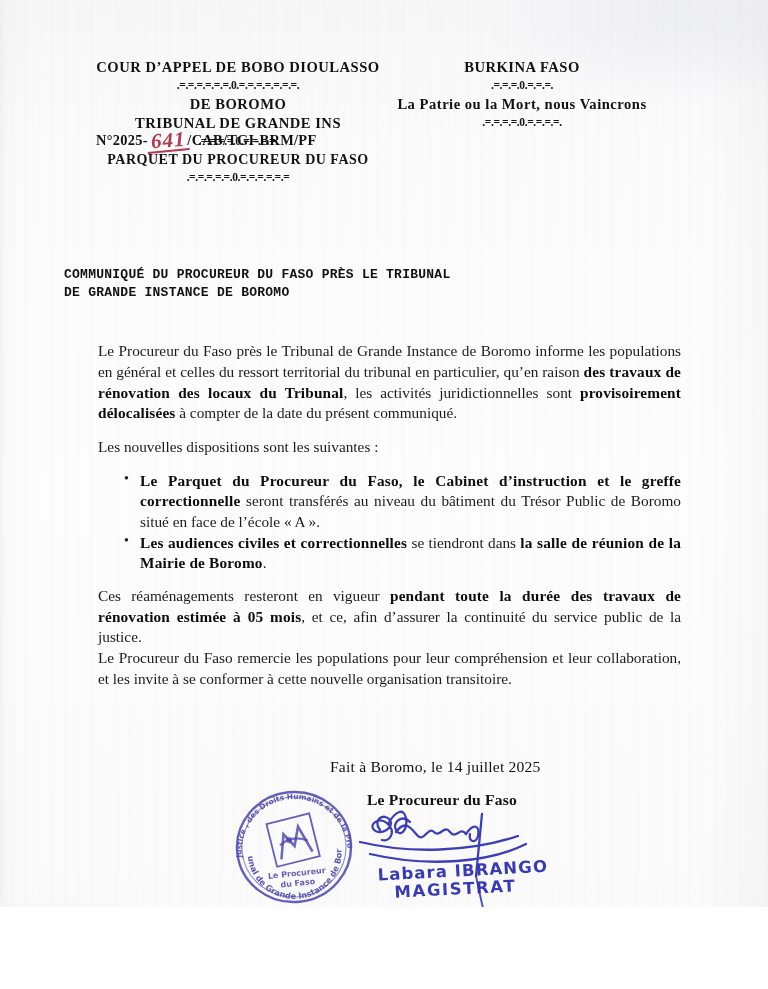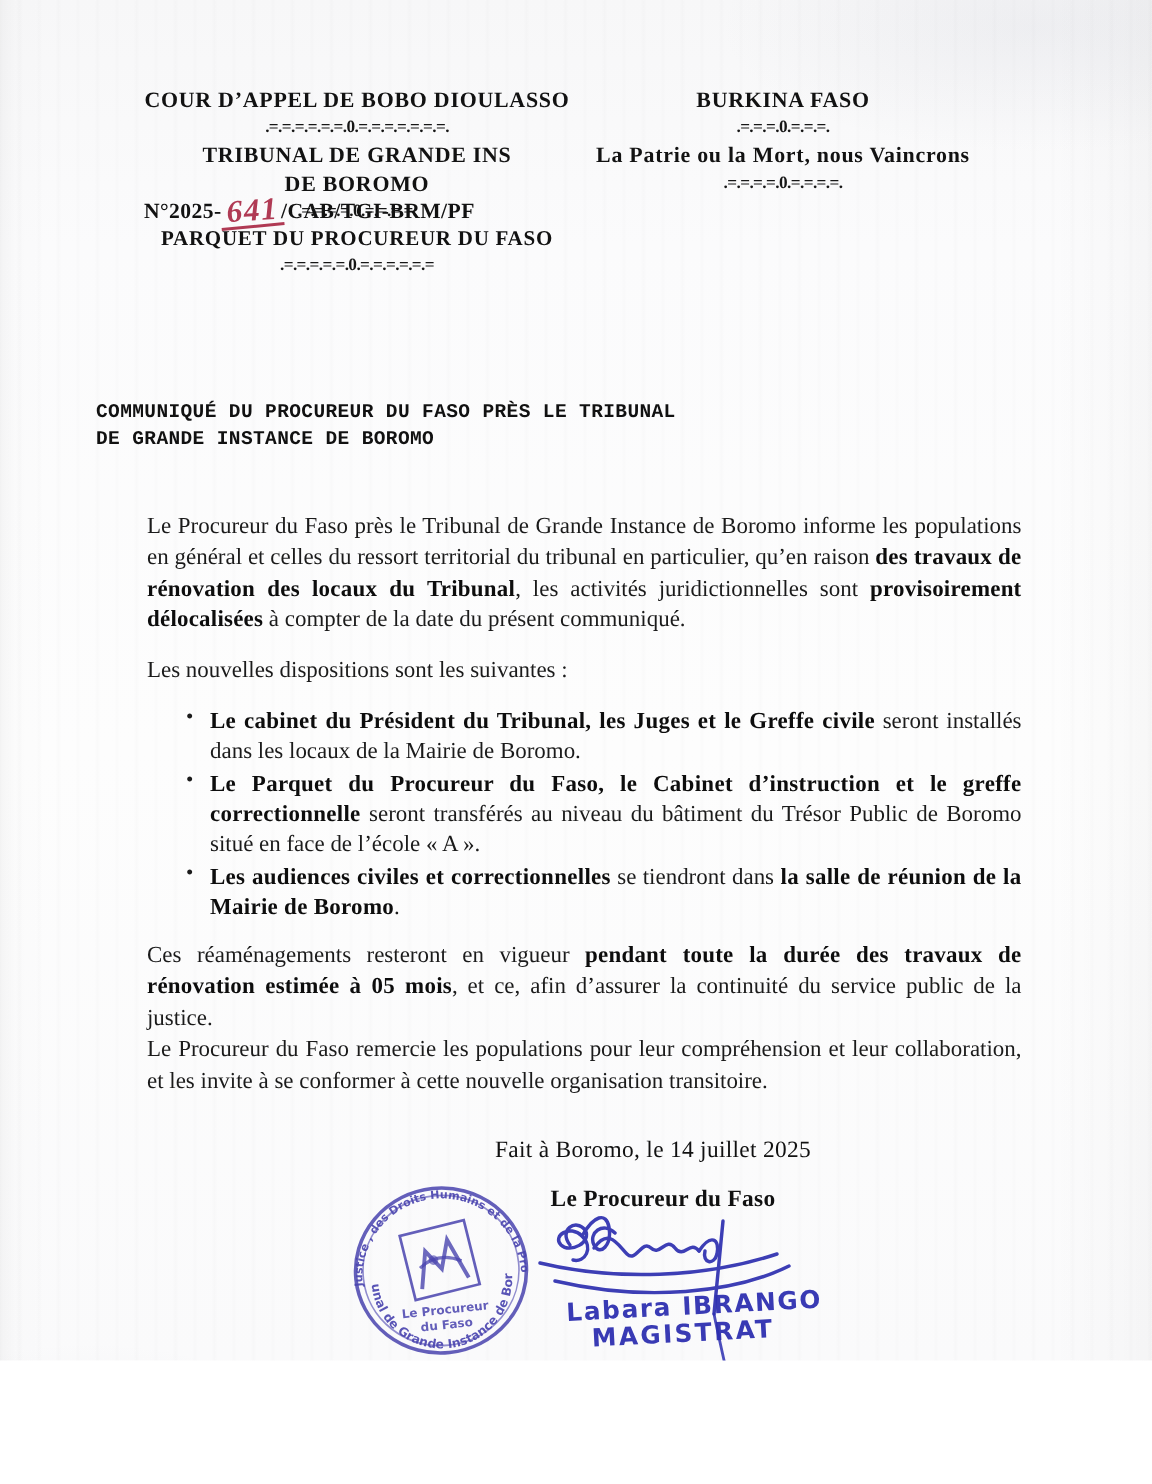--- a/index.html
+++ b/index.html
@@ -243,22 +243,22 @@
 <body>
 
 <div class="page">
   <div class="paper-noise"></div>
 
   <div class="header">
 
     <div class="hdr-left">
       <div class="hdr-line">COUR D’APPEL DE BOBO DIOULASSO</div>
       <div class="sep">.=.=.=.=.=.=.0.=.=.=.=.=.=.=.</div>
+      <div class="hdr-line">DE BOROMO</div>
       <div class="hdr-line">TRIBUNAL DE GRANDE INS</div>
-      <div class="hdr-line">DE BOROMO</div>
       <div class="sep">.=.=.=.=.0.=.=.=.=.</div>
       <div class="hdr-line smaller">PARQUET DU PROCUREUR DU FASO</div>
       <div class="sep">.=.=.=.=.=.0.=.=.=.=.=.=</div>
     </div>
 
     <div class="hdr-right">
       <div class="hdr-line">BURKINA FASO</div>
       <div class="sep">.=.=.=.0.=.=.=.</div>
       <div class="hdr-line">La Patrie ou la Mort, nous Vaincrons</div>
       <div class="sep">.=.=.=.=.0.=.=.=.=.</div>
@@ -274,21 +274,20 @@
     <div>DE GRANDE INSTANCE DE BOROMO</div>
   </div>
 
   <div class="body">
 
     <p class="para"><span>Le Procureur du Faso près le Tribunal de Grande Instance de Boromo informe les populations en général et celles du ressort territorial du tribunal en particulier, qu’en raison </span><b>des travaux de rénovation des locaux du Tribunal</b><span>, les activités juridictionnelles sont </span><b>provisoirement délocalisées</b><span> à compter de la date du présent communiqué.</span></p>
 
     <p class="para">Les nouvelles dispositions sont les suivantes :</p>
 
     <ul class="dispositions">
-      <li><b>Le cabinet du Président du Tribunal, les Juges et le Greffe civile</b><span> seront installés dans les locaux de la Mairie de Boromo.</span></li>
       <li><b>Le Parquet du Procureur du Faso, le Cabinet d’instruction et le greffe correctionnelle</b><span> seront transférés au niveau du bâtiment du Trésor Public de Boromo situé en face de l’école « A ».</span></li>
       <li><b>Les audiences civiles et correctionnelles</b><span> se tiendront dans </span><b>la salle de réunion de la Mairie de Boromo</b><span>.</span></li>
     </ul>
 
     <p class="para para-tight"><span>Ces réaménagements resteront en vigueur </span><b>pendant toute la durée des travaux de rénovation estimée à 05 mois</b><span>, et ce, afin d’assurer la continuité du service public de la justice.</span></p>
 
     <p class="para">Le Procureur du Faso remercie les populations pour leur compréhension et leur collaboration, et les invite à se conformer à cette nouvelle organisation transitoire.</p>
   </div>
 
   <div class="sig-date">Fait à Boromo, le 14 juillet 2025</div>

